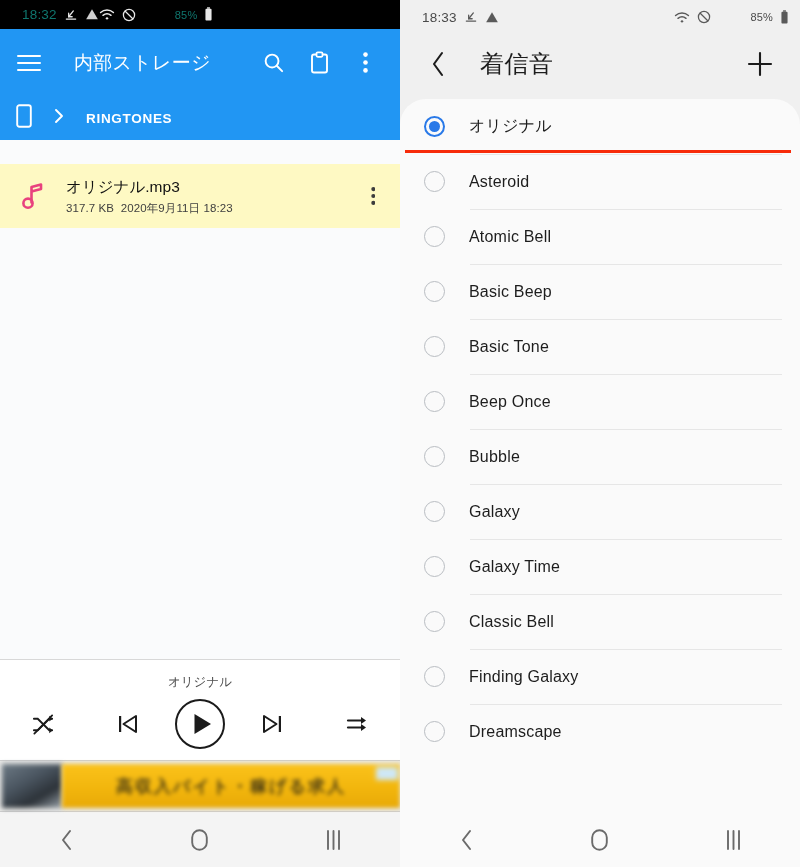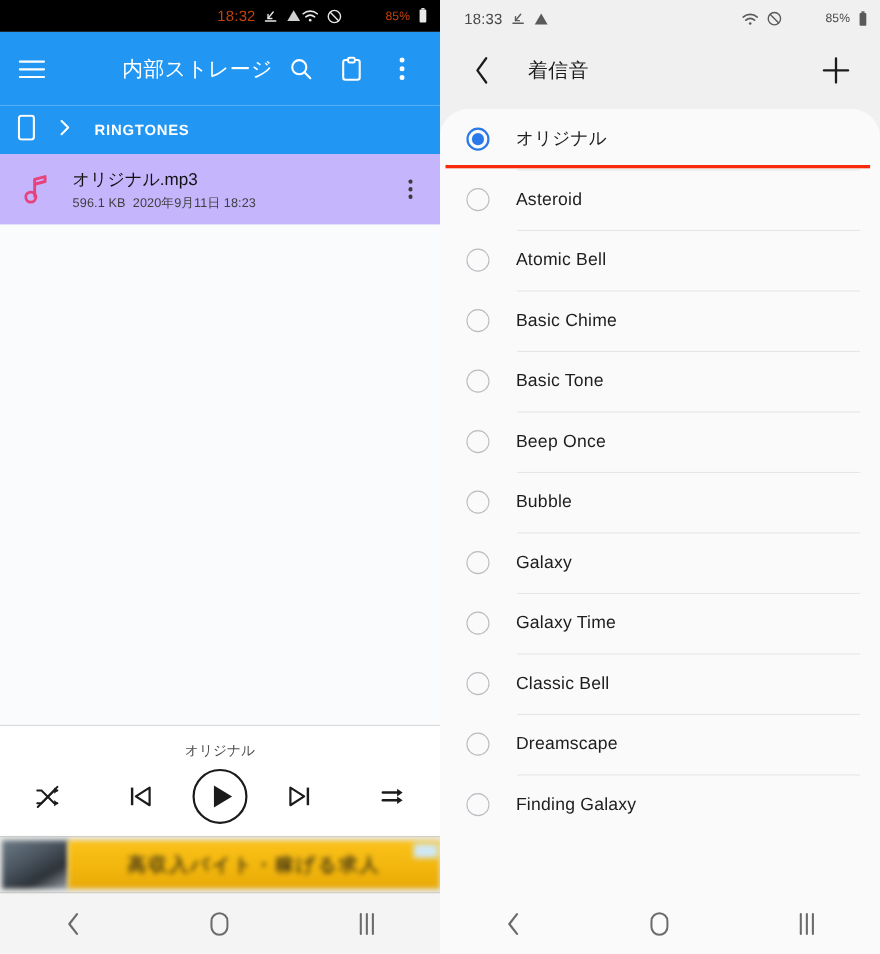--- a/index.html
+++ b/index.html
@@ -8,49 +8,49 @@
     font-family: "Liberation Sans", "DejaVu Sans", sans-serif;
     background: #ffffff;
     overflow: hidden;
   }
   .screens { display: flex; width: 800px; height: 867px; }
 
   
   .phone-left { width: 400px; height: 867px; position: relative; background: #fafafa; display: flex; flex-direction: column; }
 
   .statusbar {
-    height: 29px; background: #000000; color: #c2410c;
-    display: flex; align-items: center; justify-content: flex-end;
+    height: 29px; background: #000000; color: #0f766e;
+    display: flex; align-items: center; justify-content: flex-start;
     padding: 0 11px 0 22px; font-size: 13px; flex: 0 0 auto;
   }
   .sb-left, .sb-right { display: flex; align-items: center; gap: 7px; }
   .sb-time { font-size: 13.5px; letter-spacing: .2px; }
   .sb-icon { display: inline-flex; align-items: center; }
   .sb-pct { font-size: 11px; letter-spacing: .2px; margin-left: 32px; }
 
   .appbar {
     background: #2196f3; height: 67px; flex: 0 0 auto;
-    display: flex; align-items: center; padding: 0 14px 0 8px; gap: 4px; text-align: right;
+    display: flex; align-items: center; padding: 0 14px 0 8px; gap: 4px;
   }
   .appbar-title {
     color: #ffffff; font-size: 19px; margin-left: 20px; flex: 1 1 auto;
     white-space: nowrap; letter-spacing: .3px;
   }
   .ab-btn { width: 42px; height: 42px; display: flex; align-items: center; justify-content: center; }
 
   .breadcrumb {
     background: #2196f3; height: 44px; flex: 0 0 auto;
     display: flex; align-items: center; padding: 0 16px; gap: 22px;
   }
   .crumb-text { color: #ffffff; font-size: 13.5px; font-weight: bold; letter-spacing: .7px; }
 
   .filelist { flex: 1 1 auto; background: #fafbfc; overflow: hidden; }
   .file-row {
-    background: #c4b5fd; height: 64px; display: flex; align-items: center;
-    padding: 0 14px 0 18px; gap: 18px;
+    background: #fef9c3; height: 64px; display: flex; align-items: center;
+    padding: 0 14px 0 18px; gap: 18px; margin-top: 24px;
   }
   .file-ico { width: 30px; display: flex; justify-content: center; }
   .file-meta { flex: 1 1 auto; display: flex; flex-direction: column; gap: 3px; }
   .file-name { font-size: 15.5px; color: #121212; }
   .file-sub { font-size: 11.5px; color: #3f3f3f; letter-spacing: .1px; }
   .file-more { width: 26px; display: flex; justify-content: center; }
 
   .player {
     flex: 0 0 auto; background: #ffffff; border-top: 1px solid #d8d8d8;
     height: 101px; position: relative;
@@ -96,21 +96,21 @@
   .phone-right { width: 400px; height: 867px; position: relative; background: #f0f0f0; display: flex; flex-direction: column; }
   .statusbar-light {
     height: 29px; background: #f0f0f0; color: #4a4a4a;
     display: flex; align-items: center; justify-content: space-between;
     padding: 5px 11px 0 22px; font-size: 13px; flex: 0 0 auto;
   }
   .rheader {
     height: 70px; flex: 0 0 auto; background: #f0f0f0;
     display: flex; align-items: center; padding: 0 18px 0 16px; gap: 4px;
   }
-  .rheader-title { font-size: 18px; color: #1c1c1c; margin-left: 16px; flex: 1 1 auto; letter-spacing: .5px; }
+  .rheader-title { font-size: 24px; color: #1c1c1c; margin-left: 16px; flex: 1 1 auto; letter-spacing: .5px; }
   .rh-btn { width: 44px; height: 44px; display: flex; align-items: center; justify-content: center; }
 
   .rcard {
     flex: 1 1 auto; background: #fafafa; border-radius: 26px 26px 0 0;
     overflow: hidden; position: relative;
   }
   .ring-row {
     height: 55px; display: flex; align-items: center; padding: 0 0 0 24px; gap: 24px;
     position: relative;
   }
@@ -227,21 +227,21 @@
       <div class="file-row">
         <div class="file-ico">
           <svg width="22" height="27" viewBox="0 0 22 27">
               <path d="M9.5 19.5 V4 L19 1.5 V6 L9.5 8.5" stroke="#e8427e" stroke-width="2.6" fill="none" stroke-linejoin="round" stroke-linecap="round"></path>
               <circle cx="6" cy="20.2" r="4.6" stroke="#e8427e" stroke-width="2.6" fill="none"></circle>
             </svg>
         </div>
         <div class="file-meta">
           <div class="file-name">オリジナル.mp3</div>
           <div class="file-sub">
-            <span>596.1 KB</span>&nbsp;&nbsp;<span>2020年9月11日 18:23</span>
+            <span>317.7 KB</span>&nbsp;&nbsp;<span>2020年9月11日 18:23</span>
           </div>
         </div>
         <div class="file-more">
           <svg width="4.6" height="20" viewBox="0 0 5 20">
               <circle cx="2.5" cy="2.5" r="2.2" fill="#3c3c3c"></circle>
               <circle cx="2.5" cy="10" r="2.2" fill="#3c3c3c"></circle>
               <circle cx="2.5" cy="17.5" r="2.2" fill="#3c3c3c"></circle>
             </svg>
         </div>
       </div>
@@ -384,21 +384,21 @@
       <div class="ring-row">
         <span class="radio"></span>
         <span class="ring-label">Asteroid</span>
       </div>
       <div class="ring-row">
         <span class="radio"></span>
         <span class="ring-label">Atomic Bell</span>
       </div>
       <div class="ring-row">
         <span class="radio"></span>
-        <span class="ring-label">Basic Chime</span>
+        <span class="ring-label">Basic Beep</span>
       </div>
       <div class="ring-row">
         <span class="radio"></span>
         <span class="ring-label">Basic Tone</span>
       </div>
       <div class="ring-row">
         <span class="radio"></span>
         <span class="ring-label">Beep Once</span>
       </div>
       <div class="ring-row">
@@ -412,25 +412,25 @@
       <div class="ring-row">
         <span class="radio"></span>
         <span class="ring-label">Galaxy Time</span>
       </div>
       <div class="ring-row">
         <span class="radio"></span>
         <span class="ring-label">Classic Bell</span>
       </div>
       <div class="ring-row">
         <span class="radio"></span>
+        <span class="ring-label">Finding Galaxy</span>
+      </div>
+      <div class="ring-row">
+        <span class="radio"></span>
         <span class="ring-label">Dreamscape</span>
-      </div>
-      <div class="ring-row">
-        <span class="radio"></span>
-        <span class="ring-label">Finding Galaxy</span>
       </div>
     </div>
 
     <div class="navbar navbar-right">
       <div class="nav-btn">
         <svg width="13" height="22" viewBox="0 0 13 22">
             <path d="M10 2 L3 11 L10 20" stroke="#6b6b6b" stroke-width="2" fill="none" stroke-linecap="round" stroke-linejoin="round"></path>
           </svg>
       </div>
       <div class="nav-btn">

